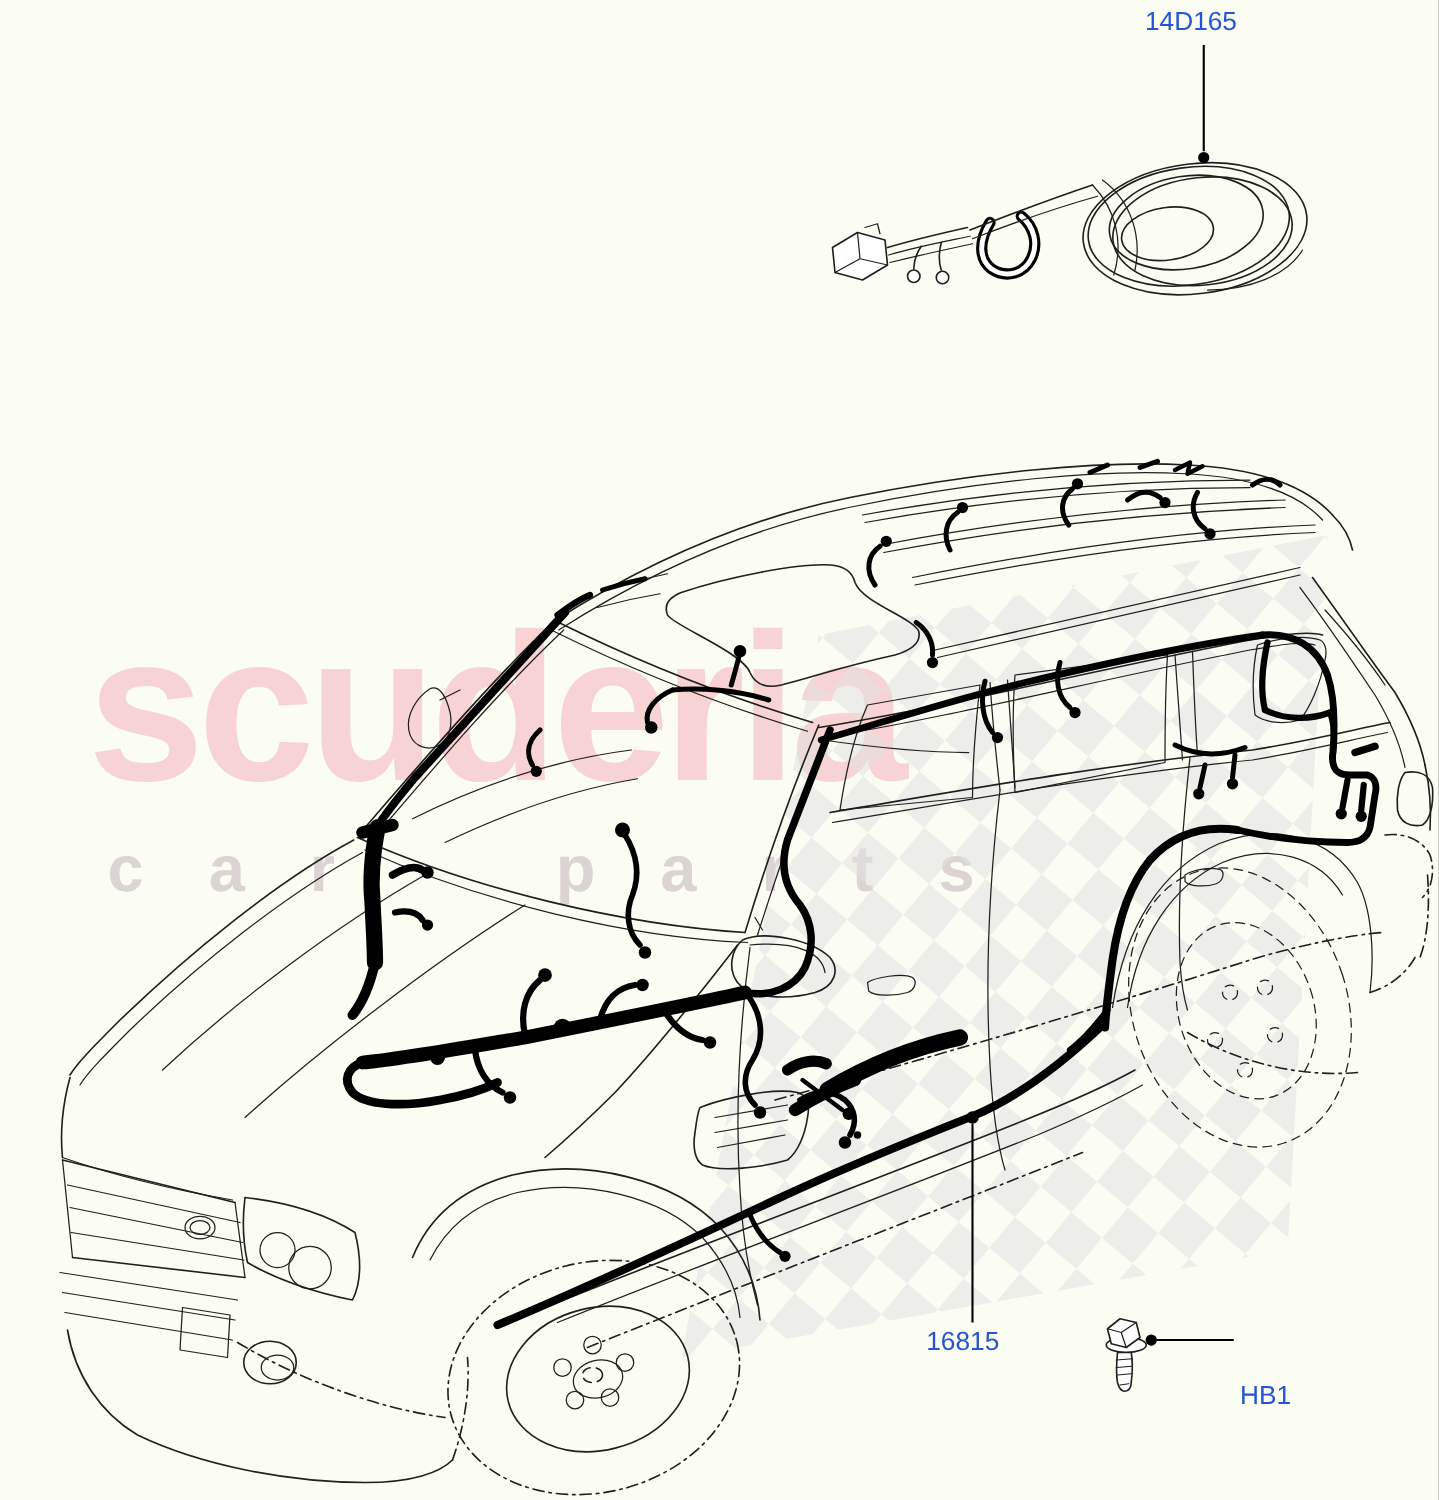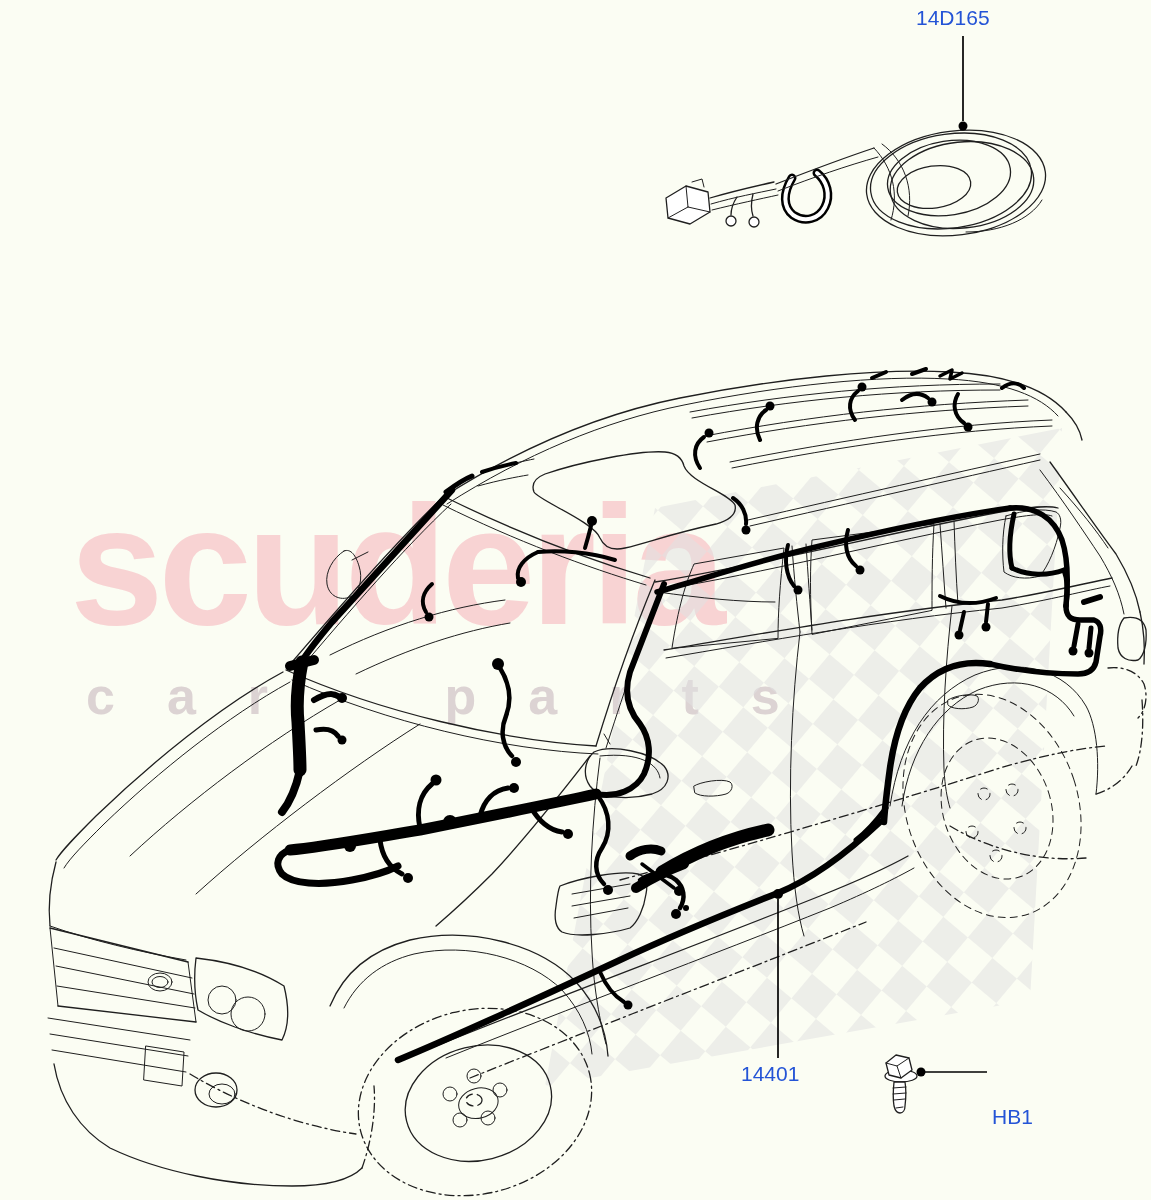--- a/index.html
+++ b/index.html
@@ -349,16 +349,16 @@
       <path class="ld" d="M778,1058 L778,899"></path>
       <circle class="bl" cx="778" cy="894" r="5"></circle>
     </g>
     <g>
       <path class="ld" d="M925,1072 L987,1072"></path>
       <circle class="bl" cx="921" cy="1072" r="4.5"></circle>
     </g>
   </svg>
 
   <div class="plabel" style="left:916px;top:6px;">14D165</div>
-  <div class="plabel" style="left:741px;top:1062px;">14401</div>
+  <div class="plabel" style="left:741px;top:1062px;">16815</div>
   <div class="plabel" style="left:992px;top:1062px;margin-top:43px;">HB1</div>
 
 </div>
 
 </body></html>

